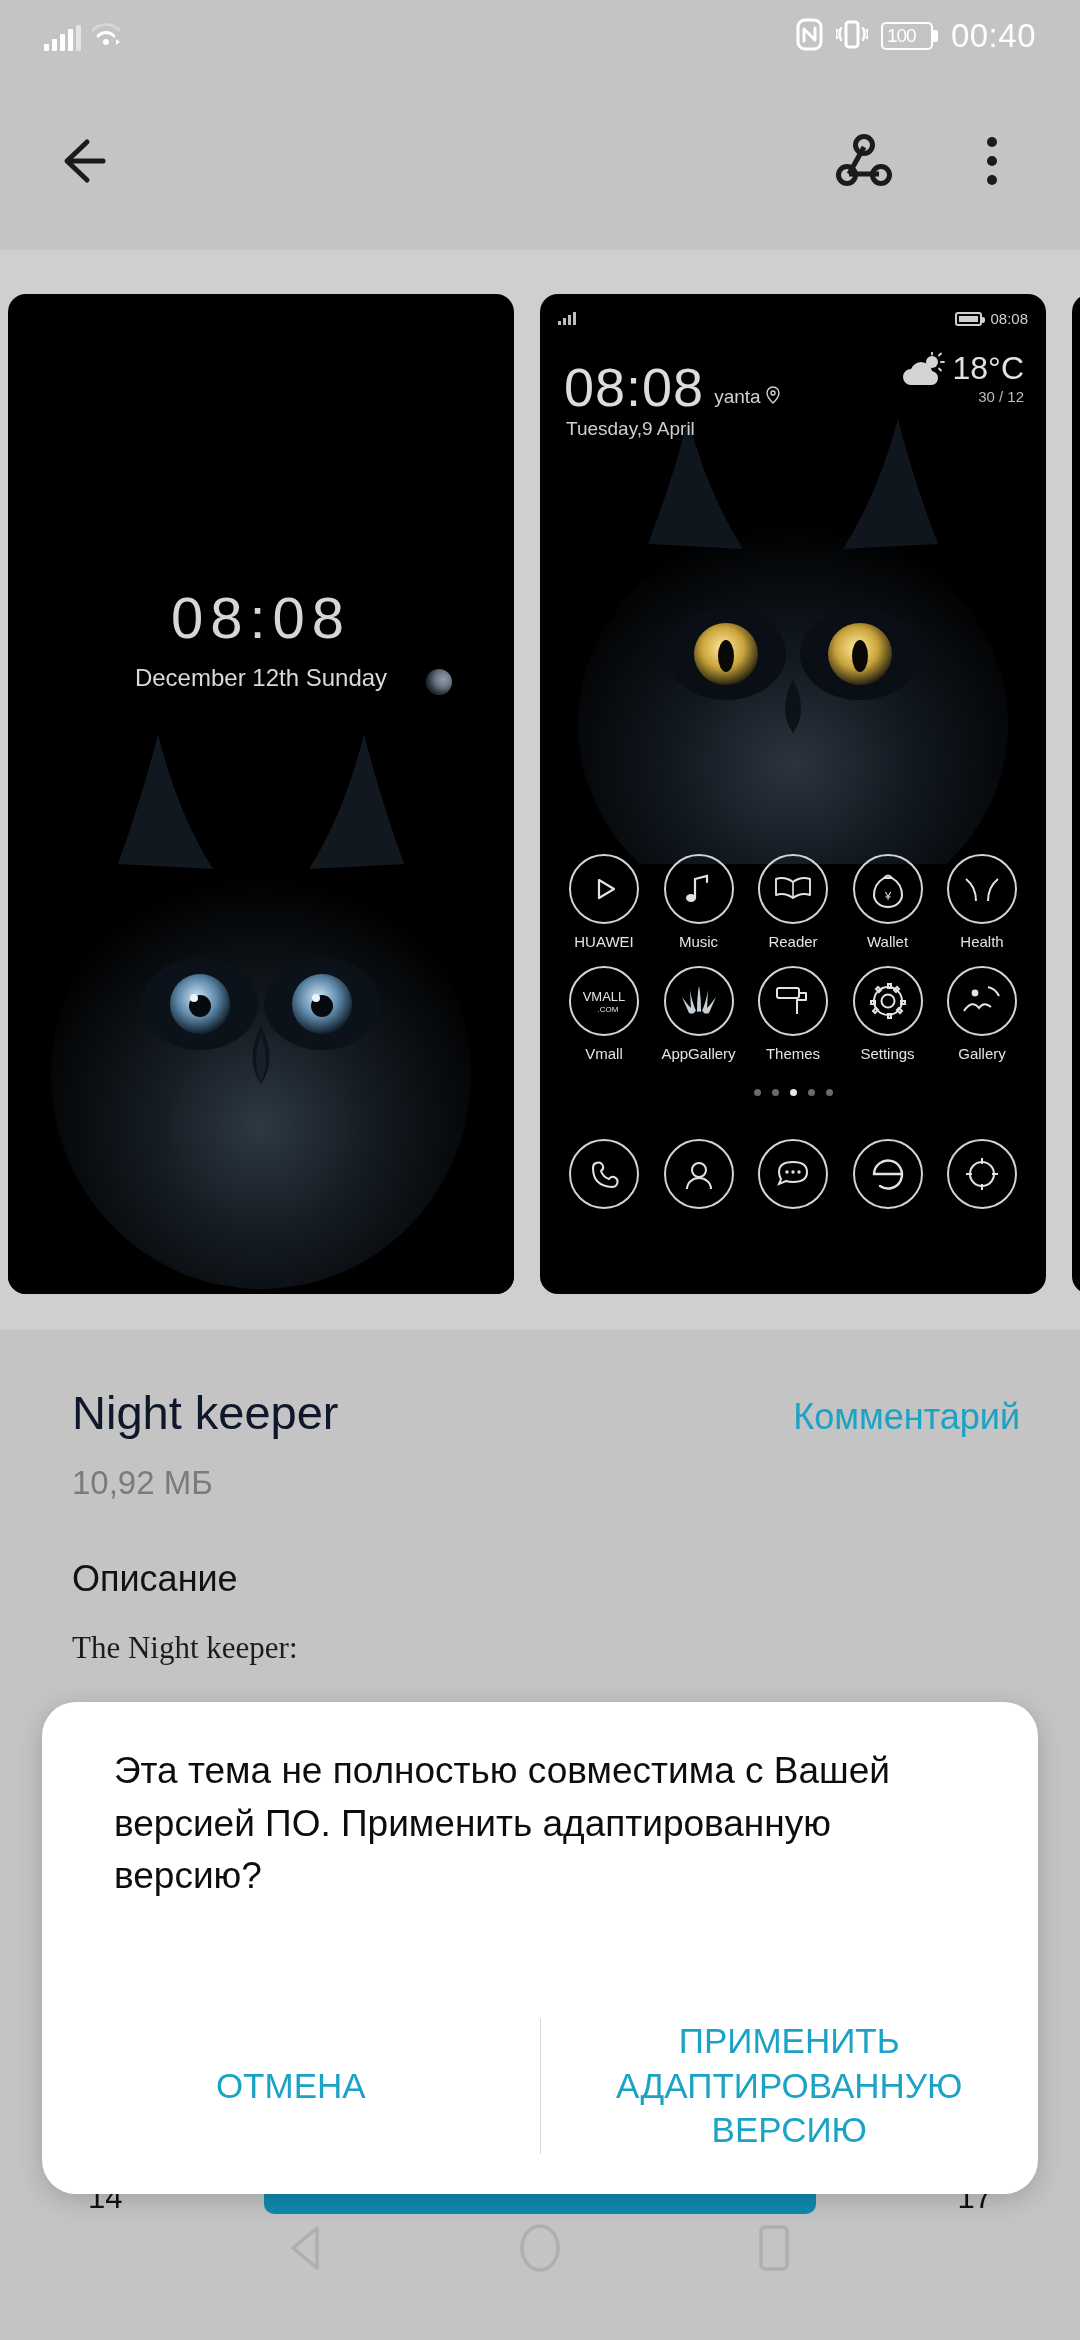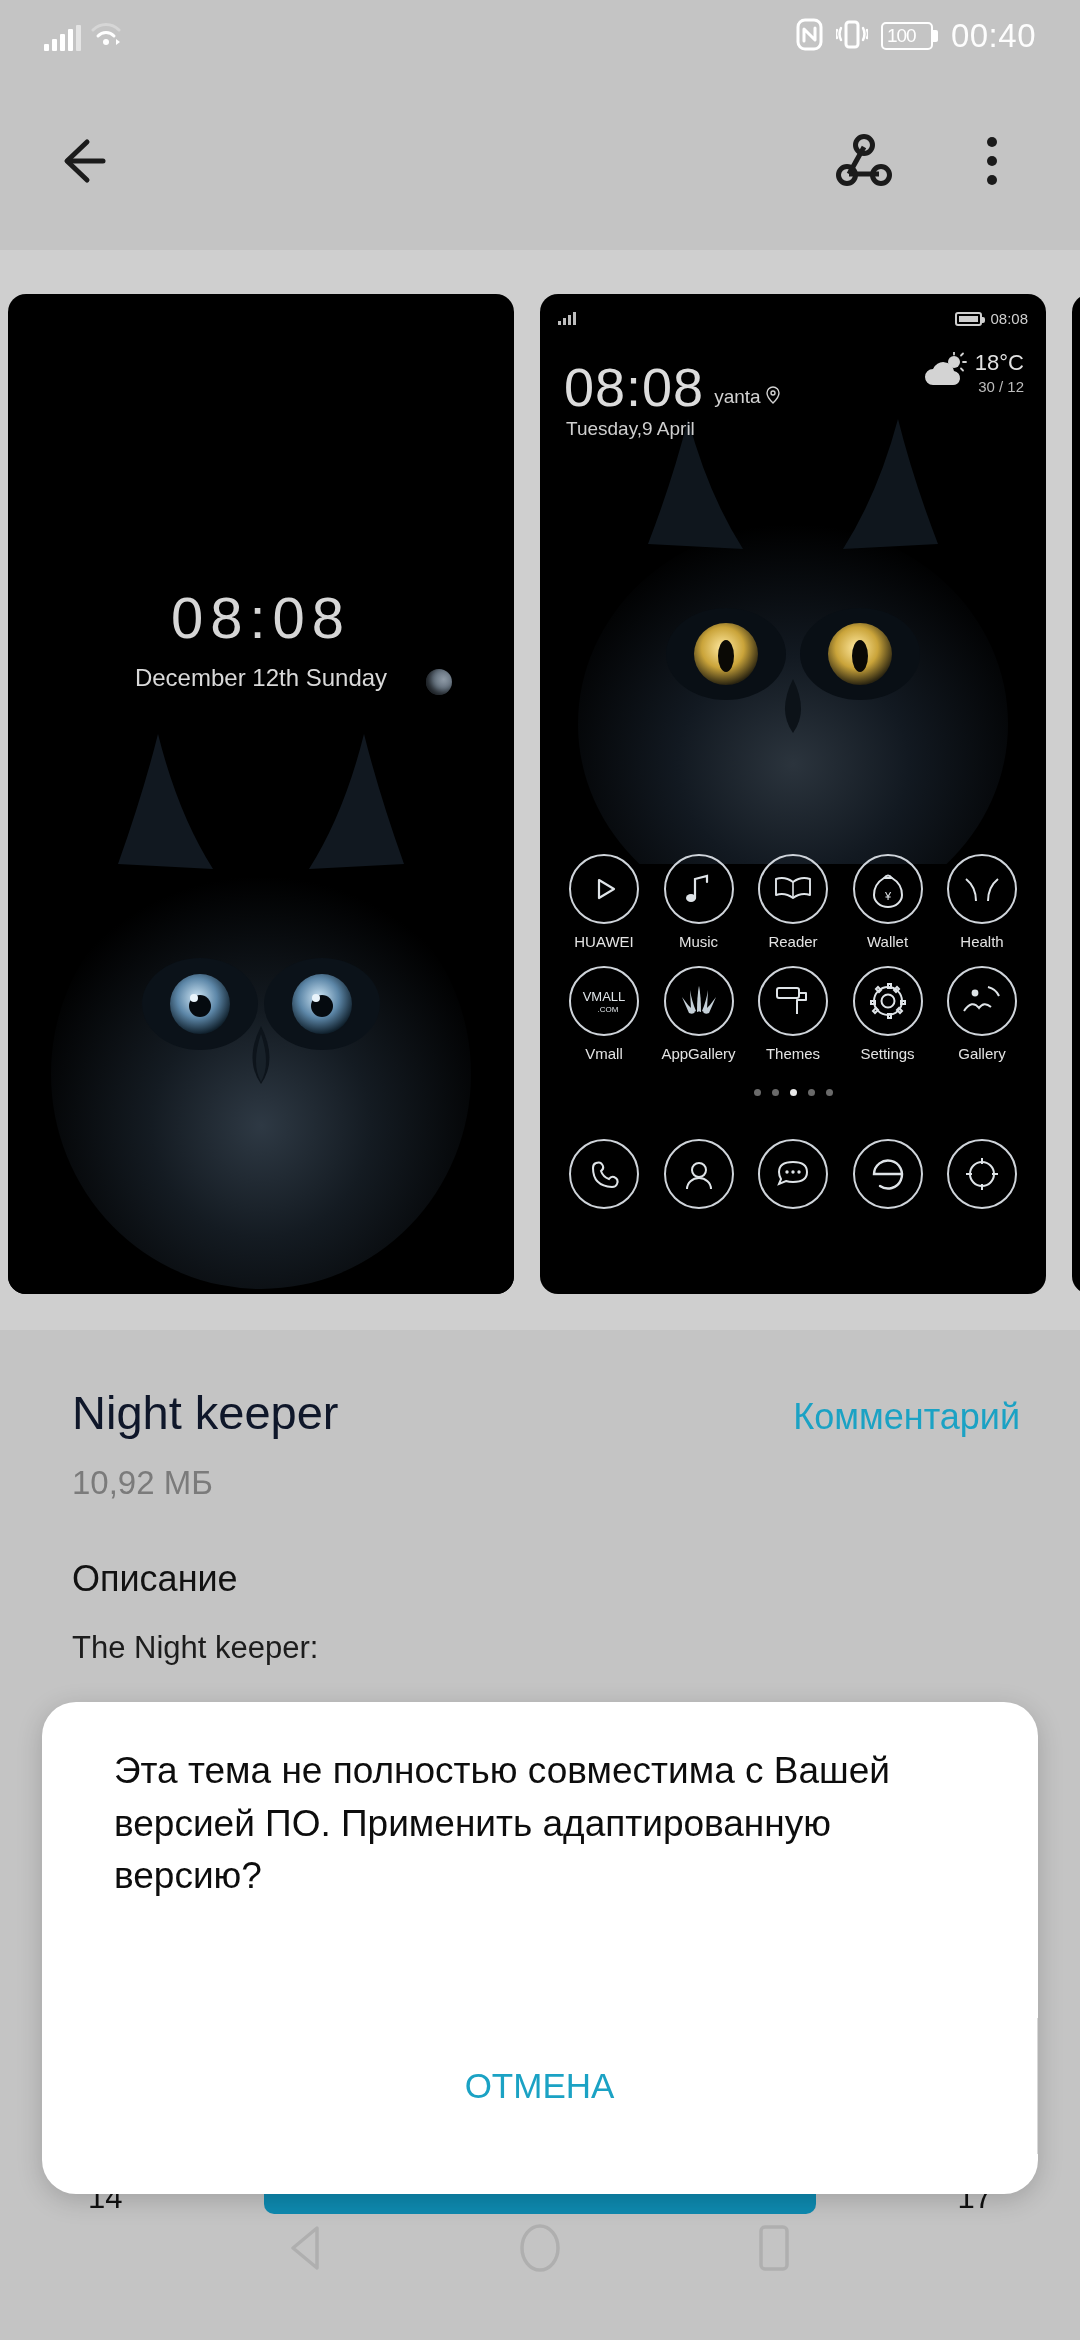--- a/index.html
+++ b/index.html
@@ -101,21 +101,21 @@
   .hs-right { margin-left:auto; display:flex; align-items:center; gap:8px; }
   .batt { width:27px; height:14px; border:2px solid #cfcfcf; border-radius:3px; position:relative; }
   .batt:after{content:"";position:absolute;right:-5px;top:3px;width:3px;height:6px;background:#cfcfcf;border-radius:0 2px 2px 0;}
   .batt i{position:absolute;inset:2px;background:#cfcfcf;display:block;}
 
   .hs-clock { position:absolute; top:62px; left:24px; display:flex; align-items:flex-end; }
   .hs-clock .t { font-size:54px; color:#dcdcdc; font-weight:300; letter-spacing:1px; }
   .hs-clock .loc { font-size:19px; color:#d2d2d2; margin: 0 0 10px 10px; display:flex; align-items:flex-start; gap:5px;}
   .hs-date { position:absolute; top:124px; left:26px; font-size:19px; color:#cfcfcf; }
   .hs-weather { position:absolute; top:58px; right:22px; display:flex; align-items:flex-start; gap:6px; }
-  .hs-weather .temp { font-size:22px; color:#e2e2e2; line-height:1; }
+  .hs-weather .temp { font-size:32px; color:#e2e2e2; line-height:1; }
   .hs-weather .range { font-size:15px; color:#bdbdbd; text-align:right; margin-top:4px; }
 
   .app-grid { position:absolute; left:0; width:100%; }
   .app-row { display:flex; justify-content:space-between; padding: 0 20px; }
   .app-cell { width:88px; display:flex; flex-direction:column; align-items:center; }
   .app-circle {
     width:70px; height:70px; border-radius:50%;
     border:2px solid #cfd4da; display:flex; align-items:center; justify-content:center;
   }
   .app-label { font-size:15px; color:#e3e3e3; margin-top:9px; white-space:nowrap; }
@@ -124,21 +124,21 @@
   .page-dots i.on { background:#e8e8e8; }
   .dock { position:absolute; left:0; width:100%; }
 
   
   #info { position:absolute; top:1330px; left:0; width:1080px; }
   #title-row { display:flex; align-items:baseline; padding: 55px 60px 0 72px; }
   #theme-title { font-size:47px; color:#0f172a; }
   #comment-link { margin-left:auto; font-size:36px; color:#1ba2c4; }
   #theme-size { padding: 24px 0 0 72px; font-size:33px; color:#7b7b7b; }
   #desc-head { padding: 56px 0 0 72px; font-size:36px; color:#121212; }
-  #desc-body { padding: 30px 0 0 72px; font-size:31px; color:#1d1d1d; }
+  #desc-body { padding: 30px 0 0 72px; font-size:31px; color:#1d1d1d;font-family:Liberation Serif, serif; }
 
   
   #page-nums { position:absolute; top:2180px; left:0; width:1080px; display:flex; justify-content:space-between; padding: 0 88px; font-size:31px; color:#111; }
   #progress-pill { position:absolute; top:2192px; left:264px; width:552px; height:22px; background:#0e8ab0; border-radius:0 0 10px 10px; }
 
   
   #scrim { position:absolute; inset:0; background:transparent; }
   #dialog {
     position:absolute; top:1702px; left:42px;
     width:996px; height:492px;
@@ -520,20 +520,21 @@
     <span>17</span>
   </div>
   <div id="progress-pill"></div>
 
   <div id="scrim"></div>
   <div id="dialog">
     <div id="dialog-message">Эта тема не полностью совместима с Вашей версией ПО. Применить адаптированную версию?</div>
     <div id="dialog-actions">
       <div class="dlg-btn">ОТМЕНА</div>
       <div id="dialog-divider"></div>
+      <div class="dlg-btn">ПРИМЕНИТЬ АДАПТИРОВАННУЮ ВЕРСИЮ</div>
     </div>
   </div>
 
   <div id="navbar">
     <span class="nav-ico">
       <svg width="42" height="48" viewBox="0 0 42 48">
           <path d="M32 4 L8 24 L32 44 Z" fill="none" stroke="#9f9f9f" stroke-width="3.5" stroke-linejoin="round"></path>
         </svg>
     </span>
     <span class="nav-ico">

